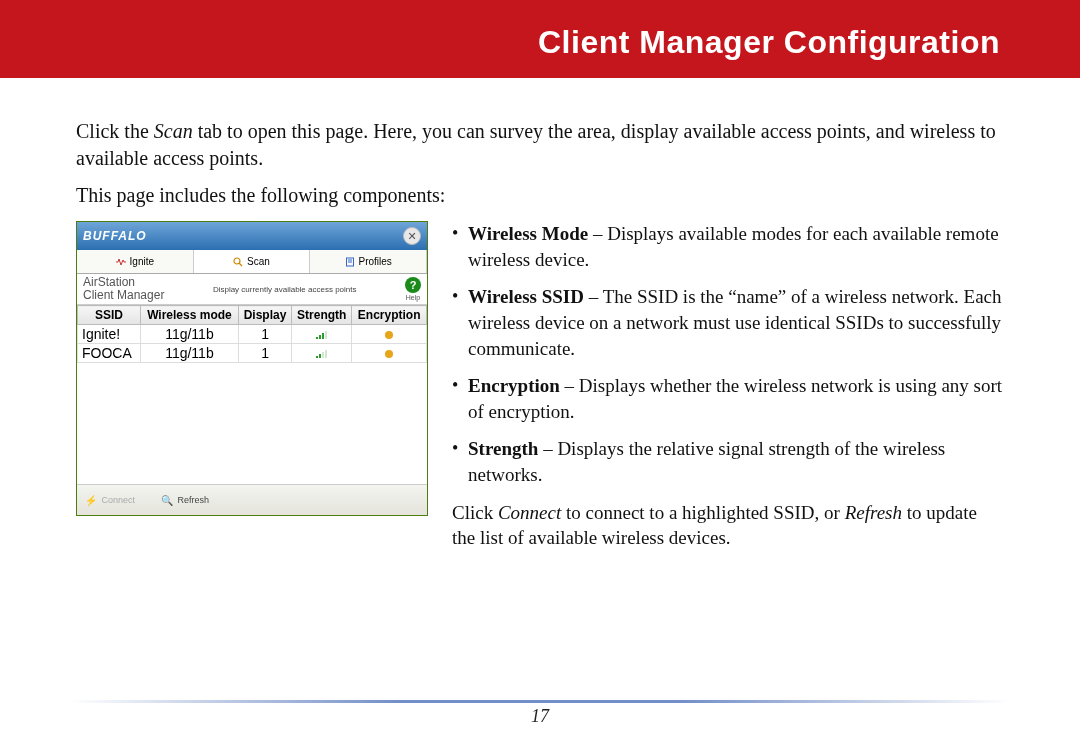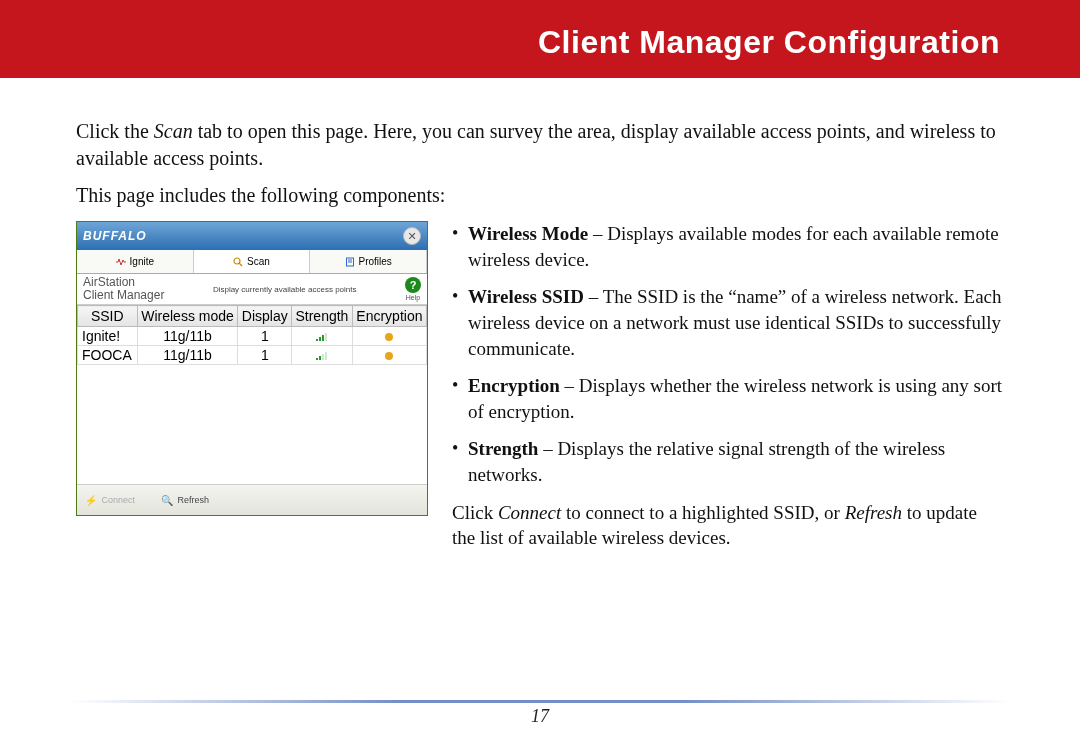--- a/index.html
+++ b/index.html
@@ -120,22 +120,22 @@
     width: 100%;
     border-collapse: collapse;
     font-family: Arial, sans-serif;
     font-size: 8px;
     background: #fff;
   }
   .ss-table th {
     background: linear-gradient(#f6f6f6,#e4e4e4);
     border: 1px solid #bbb;
     padding: 2px 3px;
-    font-weight: normal;
-    font-size: 14px;
+    font-weight: bold;
+    font-size: 12px;
   }
   .ss-table td {
     border: 1px solid #ddd;
     padding: 1px 4px;
     font-size: 14px;
   }
   .ss-table-area { height: 180px; background: #fff; overflow: hidden; border-bottom: 1px solid #ccc;}
   .signal-bars {
     display: inline-flex; align-items: flex-end; gap: 1px;
   }

